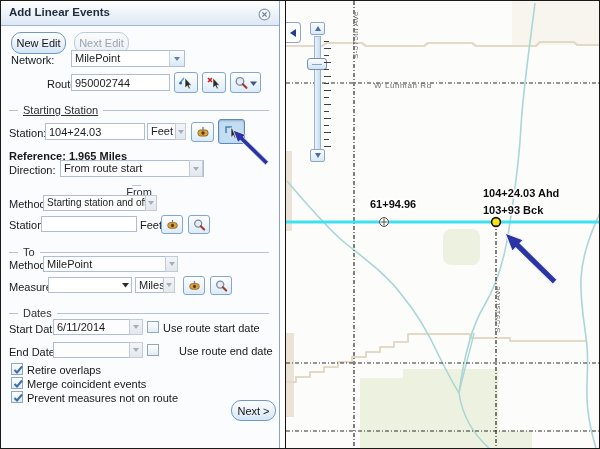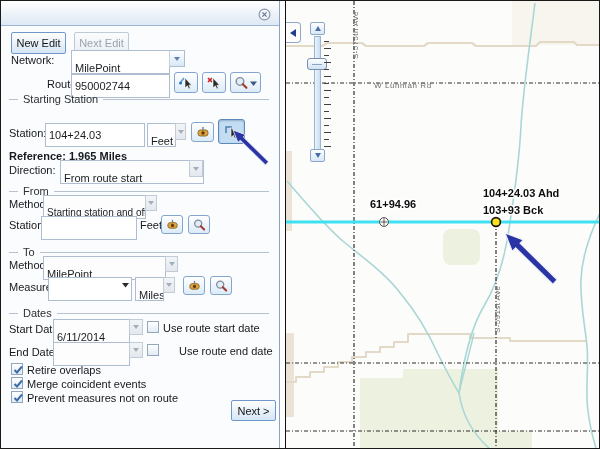--- a/index.html
+++ b/index.html
@@ -8,30 +8,30 @@
 
   
   .panel{position:absolute;left:0;top:0;width:278px;height:447px;background:#fafcfe;border-right:1px solid #8ca2c0;}
   .panel-header{position:absolute;left:0;top:0;width:278px;height:24px;
     background:linear-gradient(#ffffff,#dde8f4);border-bottom:1px solid #9cb6d6;}
   .panel-title{position:absolute;left:8px;top:5px;font-size:11.5px;font-weight:bold;color:#1f2c3f;}
   .close-btn{position:absolute;right:8px;top:6px;width:13px;height:13px;cursor:pointer;}
 
   .lbl{position:absolute;font-size:11px;color:#16191d;white-space:nowrap;}
   .field{position:absolute;background:#fff;border:1px solid #aebdd0;box-sizing:border-box;
-    font-size:11px;color:#1a1d22;padding:11px 3px;overflow:hidden;white-space:nowrap;}
+    font-size:11px;color:#1a1d22;padding:1px 3px;overflow:hidden;white-space:nowrap;}
   .field.ro{background:#fdfdfd;}
   input.field{outline:none;}
   .trigger{position:absolute;box-sizing:border-box;border:1px solid #aebdd0;border-left:1px solid #c6d2e0;
     background:linear-gradient(#fdfeff,#d9e8f8);display:flex;align-items:center;justify-content:center;}
   .trigger .arr{width:0;height:0;border-left:3px solid transparent;border-right:3px solid transparent;border-top:4px solid #5e81ad;}
   .trigger.dis{background:linear-gradient(#f2f5f8,#e3e8ee);border-color:#c3ccd6;}
   .trigger.dis .arr{border-top-color:#a3aeba;}
 
-  .btn{position:absolute;box-sizing:border-box;border:1px solid #6f97c8;border-radius:2px;
+  .btn{position:absolute;box-sizing:border-box;border:1px solid #6f97c8;border-radius:10px;
     background:linear-gradient(#fefefe,#d6e6f6);font-size:11px;color:#141414;
     display:flex;align-items:center;justify-content:center;cursor:pointer;font-family:"Liberation Sans",sans-serif;}
   .btn.dis{border-color:#bccbd9;background:linear-gradient(#fbfcfd,#e9eef4);color:#9aa4ae;cursor:default;}
 
   .iconbtn{position:absolute;box-sizing:border-box;border:1px solid #84a6cd;border-radius:3px;
     background:linear-gradient(#ffffff,#dcebf8);display:flex;align-items:center;justify-content:center;cursor:pointer;}
   .iconbtn.pressed{background:#c3ddf3;border-color:#5f88b8;box-shadow:inset 0 1px 2px rgba(60,90,130,.35);}
 
   .sect{position:absolute;left:8px;right:10px;display:flex;align-items:center;font-size:11px;color:#2c2f33;}
   .sect .ln{height:1px;background:#b6c2d0;}
@@ -64,20 +64,21 @@
   .ticks i{display:block;width:5px;height:1px;background:#3f3f3f;margin-bottom:6px;}
   .ticks i:nth-child(even){width:7px;}
 </style>
 </head>
 <body>
 
 <div id="app">
 
   <div class="panel">
     <div class="panel-header">
+      <span class="panel-title">Add Linear Events</span>
       <span class="close-btn">
         <svg width="13" height="13" viewBox="0 0 13 13">
           <circle cx="6.5" cy="6.5" r="5.4" fill="#f2f6fb" stroke="#8b98ad" stroke-width="1.2"></circle>
           <path d="M4.4 4.4 L8.6 8.6 M8.6 4.4 L4.4 8.6" stroke="#6b7a92" stroke-width="1.3"></path>
         </svg>
       </span>
     </div>
 
     <div class="btn" style="left:10px;top:31px;width:55px;height:22px;">New Edit</div>
     <div class="btn dis" style="left:73px;top:31px;width:55px;height:22px;">Next Edit</div>
@@ -106,21 +107,21 @@
     <div class="iconbtn" style="left:229px;top:71px;width:31px;height:21px;">
       <svg width="26" height="16" viewBox="0 0 26 16">
         <g>
           <circle cx="7" cy="6.4" r="3.8" fill="#e3edf5" stroke="#7d8da0" stroke-width="1.4"></circle>
           <path d="M9.8,9.2 L13.4,12.8" stroke="#a33c2e" stroke-width="2.2" stroke-linecap="round"></path>
         </g>
         <path d="M17,6.5 h7 l-3.5,4.5 Z" fill="#3f5a7d"></path>
       </svg>
     </div>
 
-    <div class="sect" style="top:92px;">
+    <div class="sect" style="top:103px;text-decoration:underline;">
       <span class="ln pre"></span>
         <span>Starting Station</span>
         <span class="ln post"></span>
     </div>
 
     <div class="lbl" style="left:8px;top:126px;">Station:</div>
     <input class="field" style="left: 44px; top: 122px; width: 100px; height: 17px;" value="104+24.03">
     <div class="field ro" style="left:146px;top:122px;width:29px;height:17px;">Feet</div>
     <div class="trigger dis" style="left:174px;top:122px;width:11px;height:17px;">
         <span class="arr"></span>
@@ -143,21 +144,21 @@
       <span>Reference:</span>
       <span>1.965 Miles</span>
     </div>
 
     <div class="lbl" style="left:8px;top:163px;">Direction:</div>
     <div class="field ro" style="left:45px;top:159px;width:144px;height:17px;margin-left:14px;">From route start</div>
     <div class="trigger dis" style="left:188px;top:159px;width:14px;height:17px;">
         <span class="arr"></span>
       </div>
 
-    <div class="sect" style="top:184px;">
+    <div class="sect" style="top:184px;flex-direction:column;">
       <span class="ln pre"></span>
         <span>From</span>
         <span class="ln post"></span>
     </div>
 
     <div class="lbl" style="left:8px;top:197px;">Method:</div>
     <div class="field ro" style="left:42px;top:194px;width:103px;height:16px;font-size:10px;">Starting station and offset</div>
     <div class="trigger dis" style="left:144px;top:194px;width:12px;height:16px;">
         <span class="arr"></span>
       </div>

